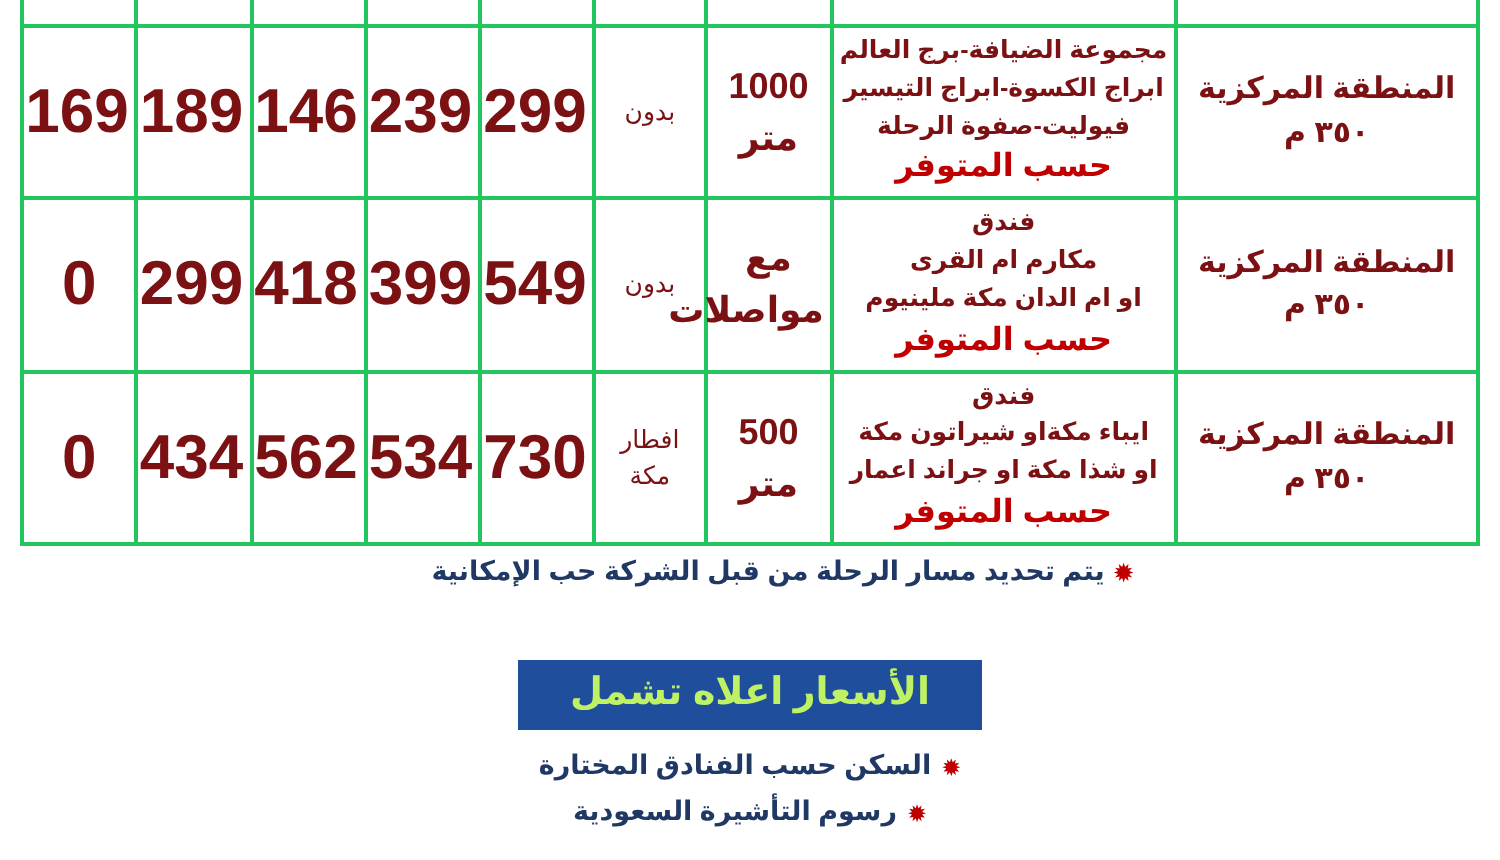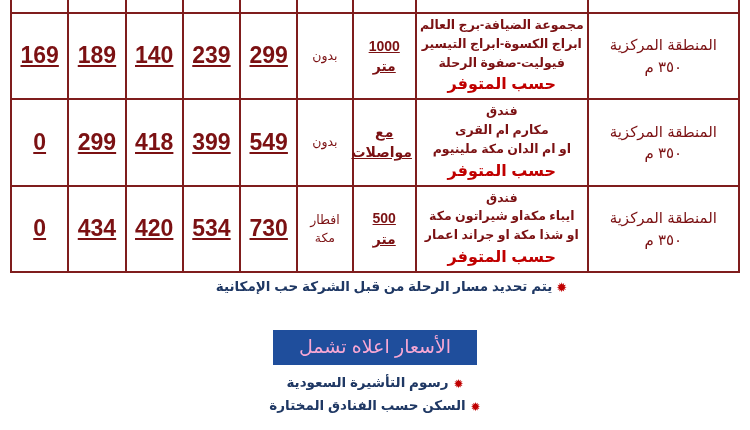--- a/index.html
+++ b/index.html
@@ -15,68 +15,66 @@
   
   table.price{
     border-collapse:collapse;
     table-layout:fixed;
     position:absolute;
     right:10px;
     top:-18px;
     width:730px;
   }
   table.price td{
-    border:2px solid #7f1d1d;
+    border:2px solid #22c55e;
     text-align:center;
     vertical-align:middle;
     padding:2px 3px;
     color:#7b1113;
   }
   
   .c-zone   {width:148px;}
   .c-hotel  {width:168px;}
   .c-dist   {width:62px;}
   .c-meal   {width:54px;}
   .c-p1     {width:56px;}
   .c-p2     {width:56px;}
   .c-p3     {width:56px;}
   .c-p4     {width:56px;}
   .c-p5     {width:56px;}
 
   .price-num{
-    font-size:23px;
+    font-size:31px;
     font-weight:bold;
     color:#7b1113;
     line-height:1.1;
-    text-decoration:underline;
   }
   .zone-txt{
     font-size:15px;
-    font-weight:normal;
+    font-weight:bold;
     color:#7b1113;
     line-height:1.45;
   }
   .hotel-txt{
     font-size:12.5px;
     font-weight:bold;
     color:#7b1113;
     line-height:1.5;
   }
   .hotel-sub{
     display:block;
     font-size:16px;
     font-weight:bold;
     color:#c00000;
   }
   .small-txt{
-    font-size:14px;
+    font-size:18px;
     font-weight:bold;
     color:#7b1113;
     line-height:1.45;
-    text-decoration:underline;
   }
   .meal-txt{
     font-size:12.5px;
     font-weight:normal;
     color:#7b1113;
     line-height:1.45;
   }
   .row-h1 td{height:58px;}
   .row-h2 td{height:76px;}
   .row-h3 td{height:76px;}
@@ -105,23 +103,23 @@
   
   .banner{
     position:absolute;
     top:330px;
     left:0;right:0;
     display:flex;
     justify-content:center;
   }
   .banner-inner{
     background:#1f4e9c;
-    color:#f9a8d4;
+    color:#bef264;
     font-size:19px;
-    font-weight:normal;
+    font-weight:bold;
     padding:5px 26px 7px 26px;
     letter-spacing:0px;
     white-space:nowrap;
   }
 
   
   .bullets{
     position:absolute;
     top:372px;
     left:0;right:0;
@@ -184,21 +182,21 @@
           <div>فيوليت-صفوة الرحلة</div>
           <span class="hotel-sub">حسب المتوفر</span>
         </td>
         <td class="small-txt">
           <div>1000</div>
           <div>متر</div>
         </td>
         <td class="meal-txt">بدون</td>
         <td class="price-num">299</td>
         <td class="price-num">239</td>
-        <td class="price-num">140</td>
+        <td class="price-num">146</td>
         <td class="price-num">189</td>
         <td class="price-num">169</td>
       </tr>
 
       <tr class="row-h2">
         <td class="zone-txt">
           <div>المنطقة المركزية</div>
           <div>٣٥٠ م</div>
         </td>
         <td class="hotel-txt">
@@ -233,37 +231,37 @@
         <td class="small-txt">
           <div>500</div>
           <div>متر</div>
         </td>
         <td class="meal-txt">
           <div>افطار</div>
           <div>مكة</div>
         </td>
         <td class="price-num">730</td>
         <td class="price-num">534</td>
-        <td class="price-num">420</td>
+        <td class="price-num">562</td>
         <td class="price-num">434</td>
         <td class="price-num">0</td>
       </tr>
     </tbody>
   </table>
 
   <div class="note">
     <span class="star">✹</span><span>يتم تحديد مسار الرحلة من قبل الشركة حب الإمكانية</span>
   </div>
 
   <div class="banner">
     <div class="banner-inner">الأسعار اعلاه تشمل</div>
   </div>
 
   <div class="bullets">
     <div class="bullet-line">
+      <span class="bstar">✹</span><span>السكن حسب الفنادق المختارة</span>
+    </div>
+    <div class="bullet-line">
       <span class="bstar">✹</span><span>رسوم التأشيرة السعودية</span>
     </div>
-    <div class="bullet-line">
-      <span class="bstar">✹</span><span>السكن حسب الفنادق المختارة</span>
-    </div>
   </div>
 
 </div>
 
 </body></html>

